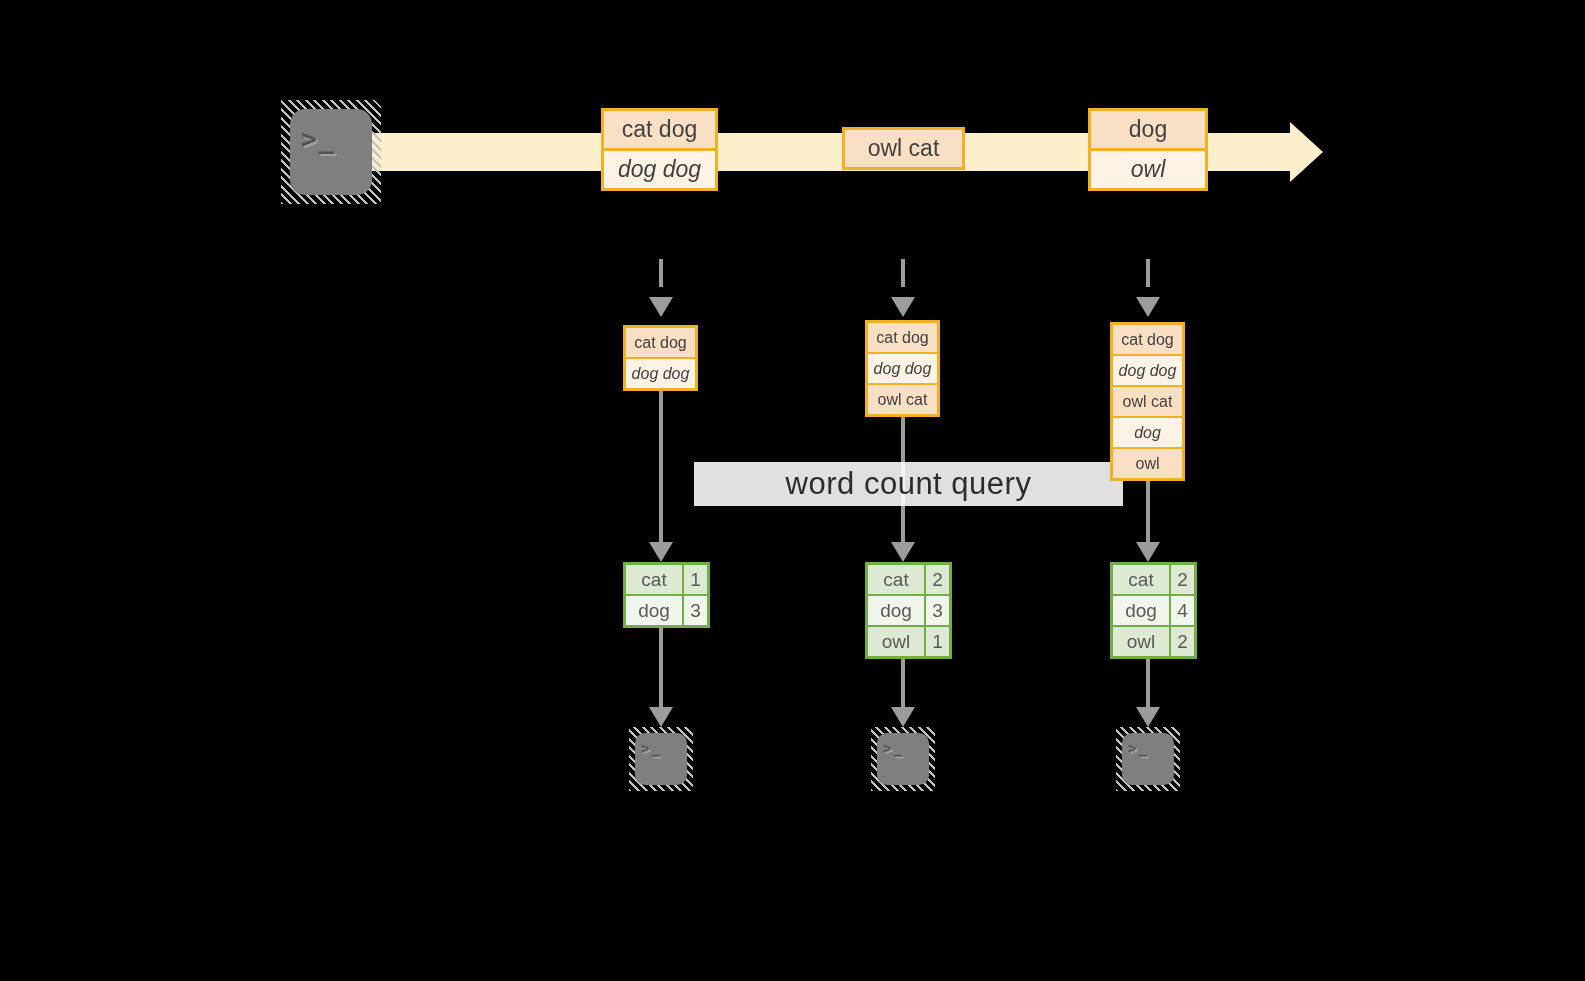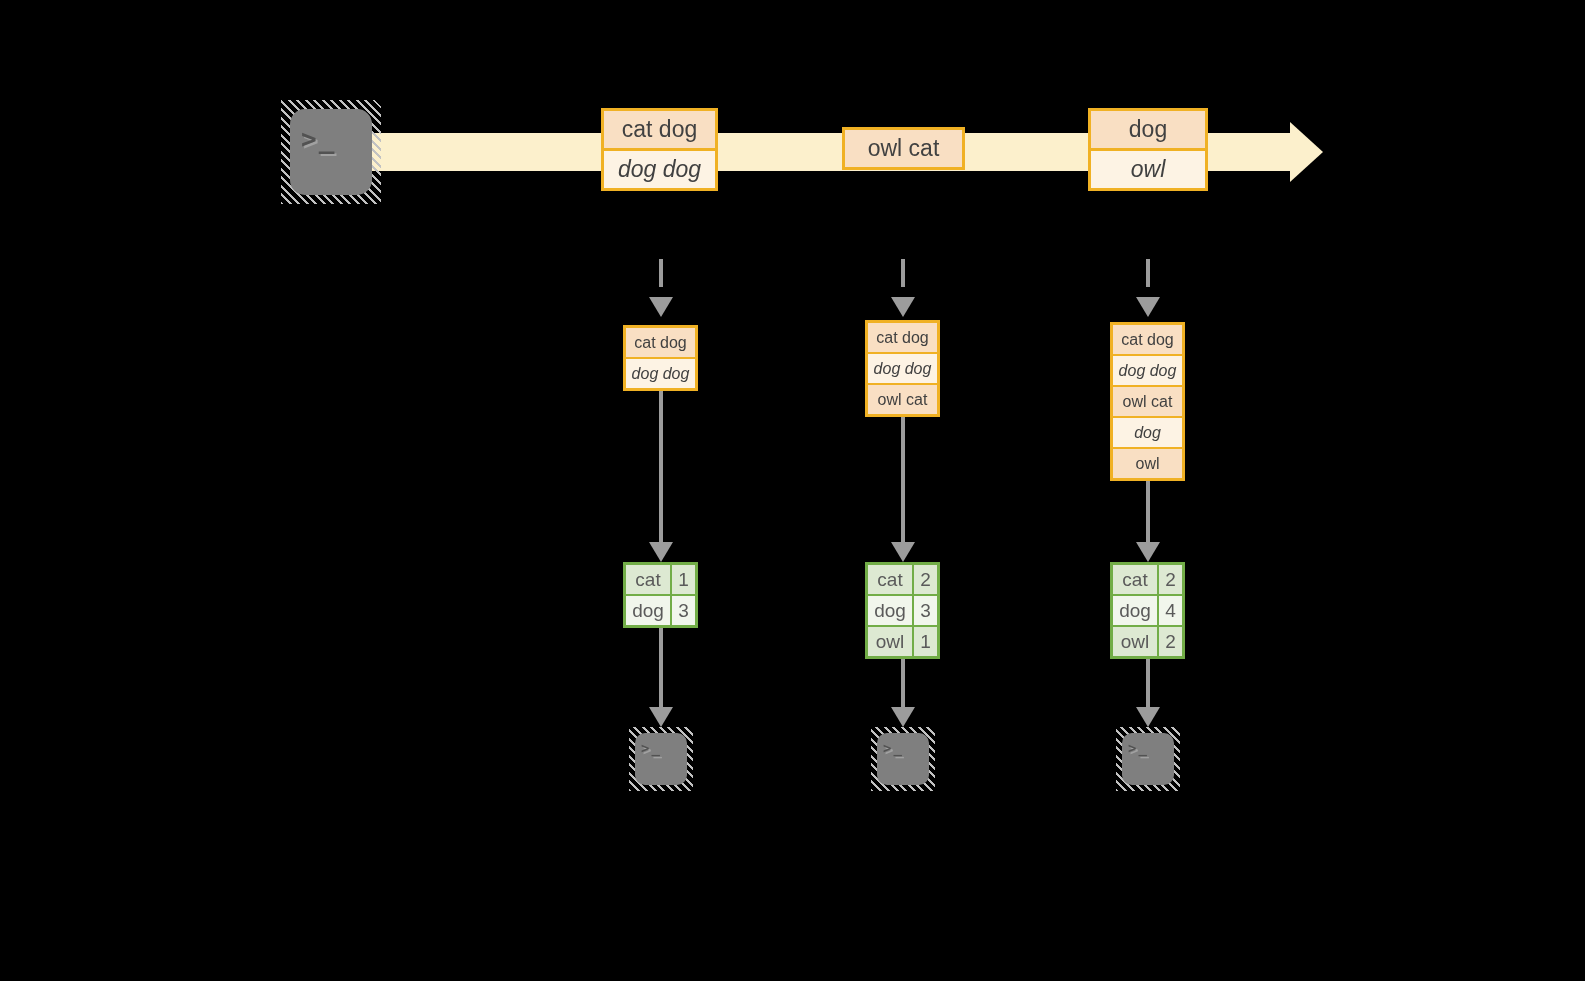--- a/index.html
+++ b/index.html
@@ -42,21 +42,21 @@
   .qbox{position:absolute;left:694px;top:462px;width:429px;height:44px;z-index:2;
         background:rgba(255,255,255,0.88);display:flex;align-items:center;justify-content:center;
         font-size:31px;font-weight:300;color:#2d2d2d;letter-spacing:0.5px;}
 
   
   .ctable{position:absolute;border:3px solid var(--green);z-index:3;}
   .trow{display:flex;}
   .trow + .trow{border-top:2px solid var(--green);}
   .tcell{height:29px;display:flex;align-items:center;justify-content:center;
          font-size:19px;color:var(--ttext);}
-  .tcell.word{width:44px;}
+  .tcell.word{width:56px;}
   .tcell.num{width:23px;border-left:2px solid var(--green);}
   .trow.even .tcell{background:var(--gfA);}
   .trow.odd  .tcell{background:var(--gfB);}
 
   
   .terminal{position:absolute;z-index:3;
     background:repeating-linear-gradient(45deg,#c2c2c2 0,#c2c2c2 2px,rgba(0,0,0,0) 2px,rgba(0,0,0,0) 6px);}
   .tinner{position:absolute;background:var(--tgray);}
   .tglyph{position:absolute;font-family:"DejaVu Sans Mono","Liberation Mono",monospace;
           font-weight:700;color:#525252;text-shadow:2px 2px 0 rgba(225,225,225,0.35);
@@ -68,20 +68,23 @@
 <div id="canvas" class="canvas">
 
   <div class="terminal" style="left:281px;top:100px;width:100px;height:104px;">
     <div class="tinner" style="left:9px;top:9px;right:9px;bottom:9px;border-radius:15px;"></div>
     <div class="tglyph" style="left:20px;top:24px;font-size:26px;">&gt;_</div>
   </div>
 
   <div class="band"></div>
   <div class="band-head"></div>
 
+  <div class="qbox">
+    <span>word count query</span>
+  </div>
 
 <div class="ogroup" style="left: 601px; top: 108px; width: 111px;">
       <div class="row dark">cat dog</div>
       <div class="row light">dog dog</div>
     </div>
     <div class="ogroup" style="left: 842px; top: 127px; width: 117px;">
       <div class="row dark">owl cat</div>
     </div>
     <div class="ogroup" style="left: 1088px; top: 108px; width: 114px;">
       <div class="row dark">dog</div>

